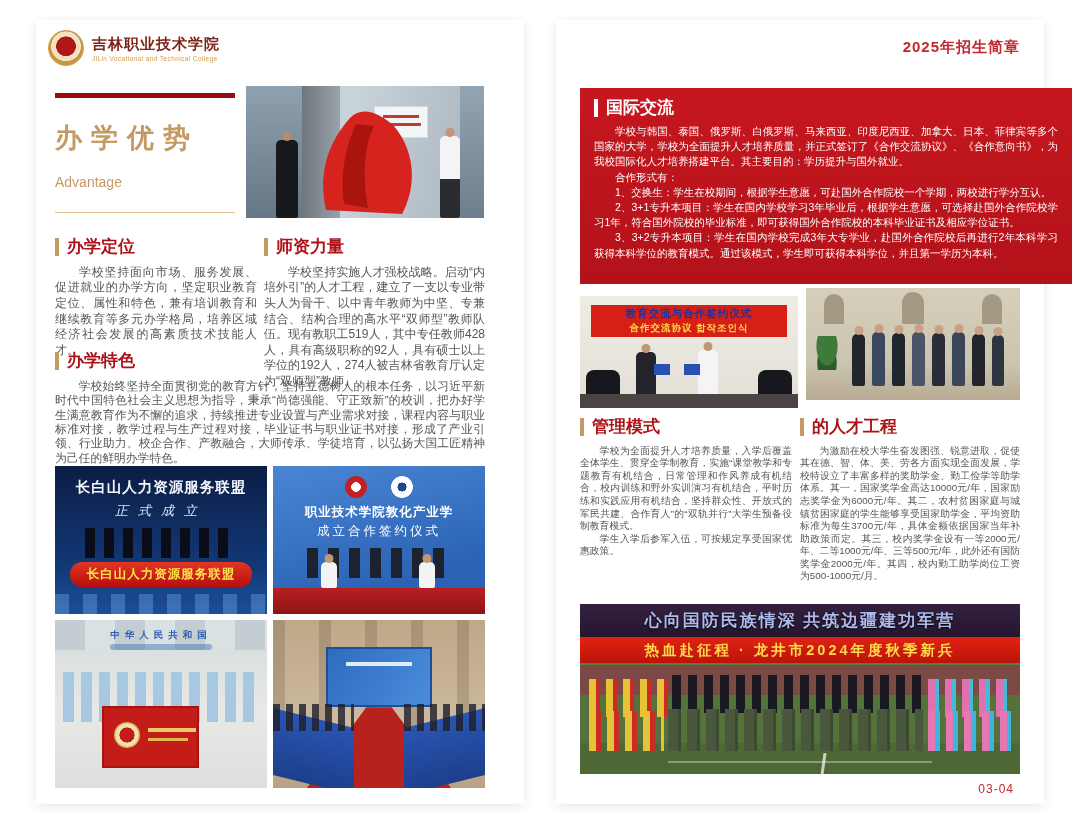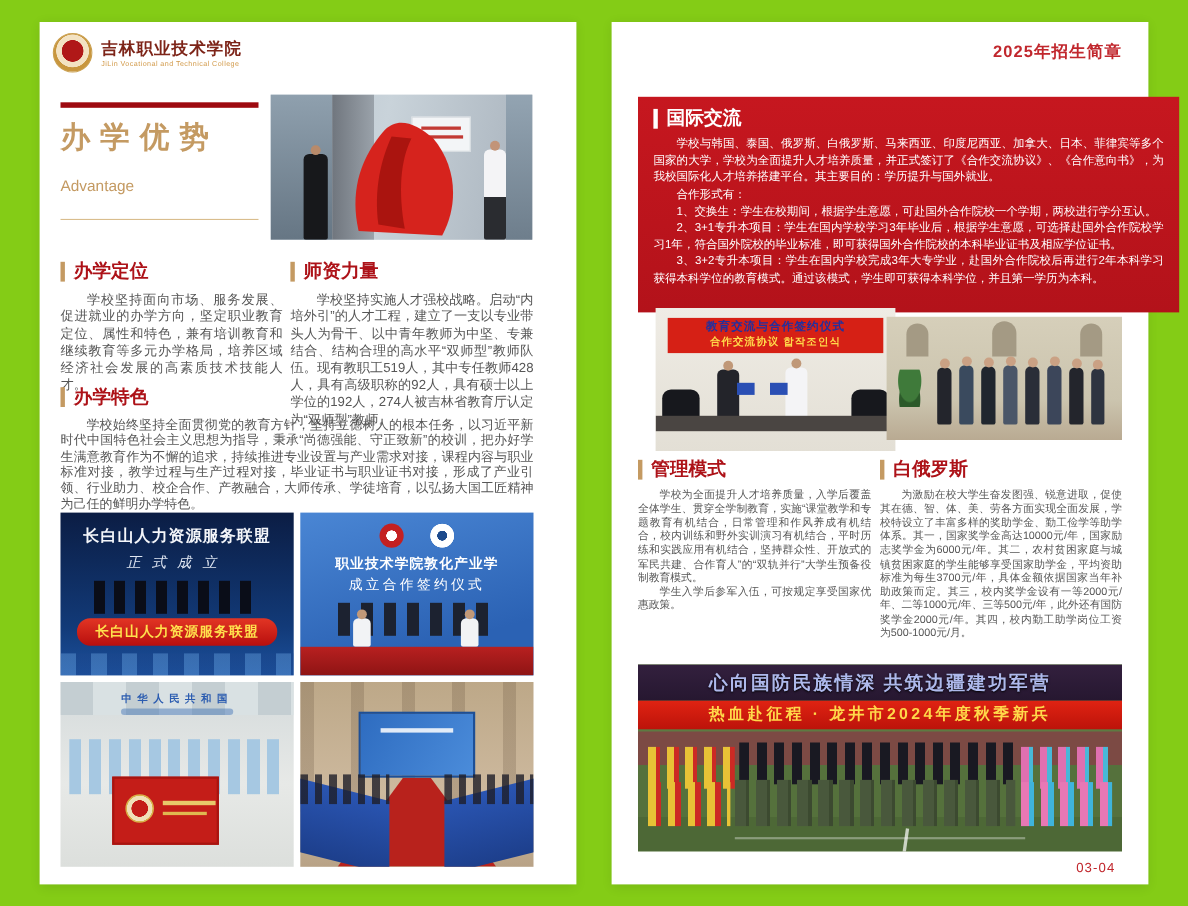--- a/index.html
+++ b/index.html
@@ -1,33 +1,33 @@
 <!DOCTYPE html>
 <html><head>
 <meta charset="utf-8">
 <style>
   html,body{margin:0;padding:0;background:#ebe9e6;}
-  .canvas{position:relative;width:1080px;height:824px;background:#84cc16;overflow:hidden;
+  .canvas{position:relative;width:1080px;height:824px;background:#ffffff;overflow:hidden;
           font-family:"Liberation Sans","DejaVu Sans",sans-serif;}
   .page{position:absolute;top:20px;width:488px;height:784px;background:#ffffff;
         box-shadow:0 2px 10px rgba(0,0,0,.10);}
   .page-left{left:36px;}
   .page-right{left:556px;}
 
   
   .brand{position:absolute;left:12px;top:10px;display:flex;align-items:center;gap:8px;}
   .seal{width:36px;height:36px;border-radius:50%;background:radial-gradient(circle at 50% 45%,#b01818 0 38%,#f3e2c2 40% 58%,#c8963e 60% 74%,#f6ecd8 76% 100%);
         border:1px solid #caa050;box-sizing:border-box;}
   .brand-zh{font-size:15px;font-weight:bold;color:#7d2418;font-family:"Liberation Serif","DejaVu Serif",serif;letter-spacing:1px;}
   .brand-en{font-size:6.5px;color:#d29a4a;margin-top:1px;letter-spacing:.4px;}
 
   
   .title-block{position:absolute;left:19px;top:73px;width:180px;}
   .red-bar{height:5px;background:#9e0a10;}
-  .title-zh{margin-top:9px;font-size:27px;font-weight:bold;color:#c49a62;letter-spacing:9px;white-space:nowrap;}
+  .title-zh{margin-top:22px;font-size:27px;font-weight:bold;color:#c49a62;letter-spacing:9px;white-space:nowrap;}
   .title-en{font-size:14px;color:#c49a62;margin-top:18px;padding-bottom:22px;border-bottom:1px solid #d9bd8d;}
 
   
   .sec{position:absolute;}
   .sec-h{font-size:17px;font-weight:bold;color:#ad1218;border-left:4px solid #c49a62;
          padding-left:8px;line-height:1.05;margin:0 0 9px 0;}
   .body{font-size:12px;line-height:1.3;color:#565656;text-align:justify;margin:0;}
   .indent{text-indent:2em;}
   .sec-dingwei{left:19px;top:218px;width:202px;}
   .sec-shizi{left:228px;top:218px;width:221px;}
@@ -66,21 +66,21 @@
   
   .ph-conf{left:237px;top:600px;width:212px;height:168px;background:linear-gradient(180deg,#bda888 0%,#cdb99e 60%,#b8a286 100%);}
 
   
   .brochure-title{position:absolute;right:24px;top:18px;font-size:15px;font-weight:bold;color:#c1272d;letter-spacing:1px;}
   .intl-box{position:absolute;left:24px;top:68px;width:492px;height:196px;box-sizing:border-box;
             background:linear-gradient(180deg,#c6171f,#b3121a);color:#ffffff;padding:11px 14px;}
   .intl-h{font-size:17px;font-weight:bold;border-left:4px solid #ffffff;padding-left:8px;line-height:1.05;margin:0 0 7px 0;}
   .intl-box p{font-size:10.5px;line-height:1.45;margin:0;text-align:justify;text-indent:2em;}
 
-  .ph-sign{left:24px;top:260px;width:218px;height:130px;background:linear-gradient(180deg,#efece5 0%,#e3dfd5 100%);margin-left:16px;}
+  .ph-sign{left:24px;top:276px;width:218px;height:112px;background:linear-gradient(180deg,#efece5 0%,#e3dfd5 100%);}
   .sign-banner{position:absolute;left:5%;top:9px;width:90%;height:32px;background:#d62015;text-align:center;}
   .sign-zh{color:#22309e;font-weight:bold;font-size:10.5px;line-height:17px;letter-spacing:1px;}
   .sign-kr{color:#ffd94a;font-weight:bold;font-size:9.5px;line-height:12px;letter-spacing:1px;}
 
   .ph-group8{left:250px;top:268px;width:214px;height:112px;background:linear-gradient(180deg,#d6cfba 0%,#cbc4ae 68%,#b9aa92 100%);}
 
   .sec-mgmt{left:24px;top:398px;width:212px;}
   .sec-schol{left:244px;top:398px;width:220px;}
   .rbody{font-size:9.8px;line-height:1.28;color:#565656;text-align:justify;margin:0;}
 
@@ -247,21 +247,21 @@
       <div class="fig" style="left:186px;top:47px;width:12px;height:51px;background:#2e3440;--head:#caa184;"></div>
     </div>
 
     <section class="sec sec-mgmt">
       <h3 class="sec-h">管理模式</h3>
       <p class="rbody indent">学校为全面提升人才培养质量，入学后覆盖全体学生、贯穿全学制教育，实施“课堂教学和专题教育有机结合，日常管理和作风养成有机结合，校内训练和野外实训演习有机结合，平时历练和实践应用有机结合，坚持群众性、开放式的军民共建、合作育人”的“双轨并行”大学生预备役制教育模式。</p>
       <p class="rbody indent">学生入学后参军入伍，可按规定享受国家优惠政策。</p>
     </section>
 
     <section class="sec sec-schol">
-      <h3 class="sec-h">白俄罗斯</h3>
+      <h3 class="sec-h">的人才工程</h3>
       <p class="rbody indent">为激励在校大学生奋发图强、锐意进取，促使其在德、智、体、美、劳各方面实现全面发展，学校特设立了丰富多样的奖助学金、勤工俭学等助学体系。其一，国家奖学金高达10000元/年，国家励志奖学金为6000元/年。其二，农村贫困家庭与城镇贫困家庭的学生能够享受国家助学金，平均资助标准为每生3700元/年，具体金额依据国家当年补助政策而定。其三，校内奖学金设有一等2000元/年、二等1000元/年、三等500元/年，此外还有国防奖学金2000元/年。其四，校内勤工助学岗位工资为500-1000元/月。</p>
     </section>
 
     <div class="photo ph-army">
       <div class="army-b1">心向国防民族情深  共筑边疆建功军营</div>
       <div class="army-b2">热血赴征程 · 龙井市2024年度秋季新兵</div>
       <div class="army-scene">
         <div class="crowd crowd-suits"></div>
         <div class="crowd crowd-ydancers"></div>
         <div class="crowd crowd-pdancers"></div>

